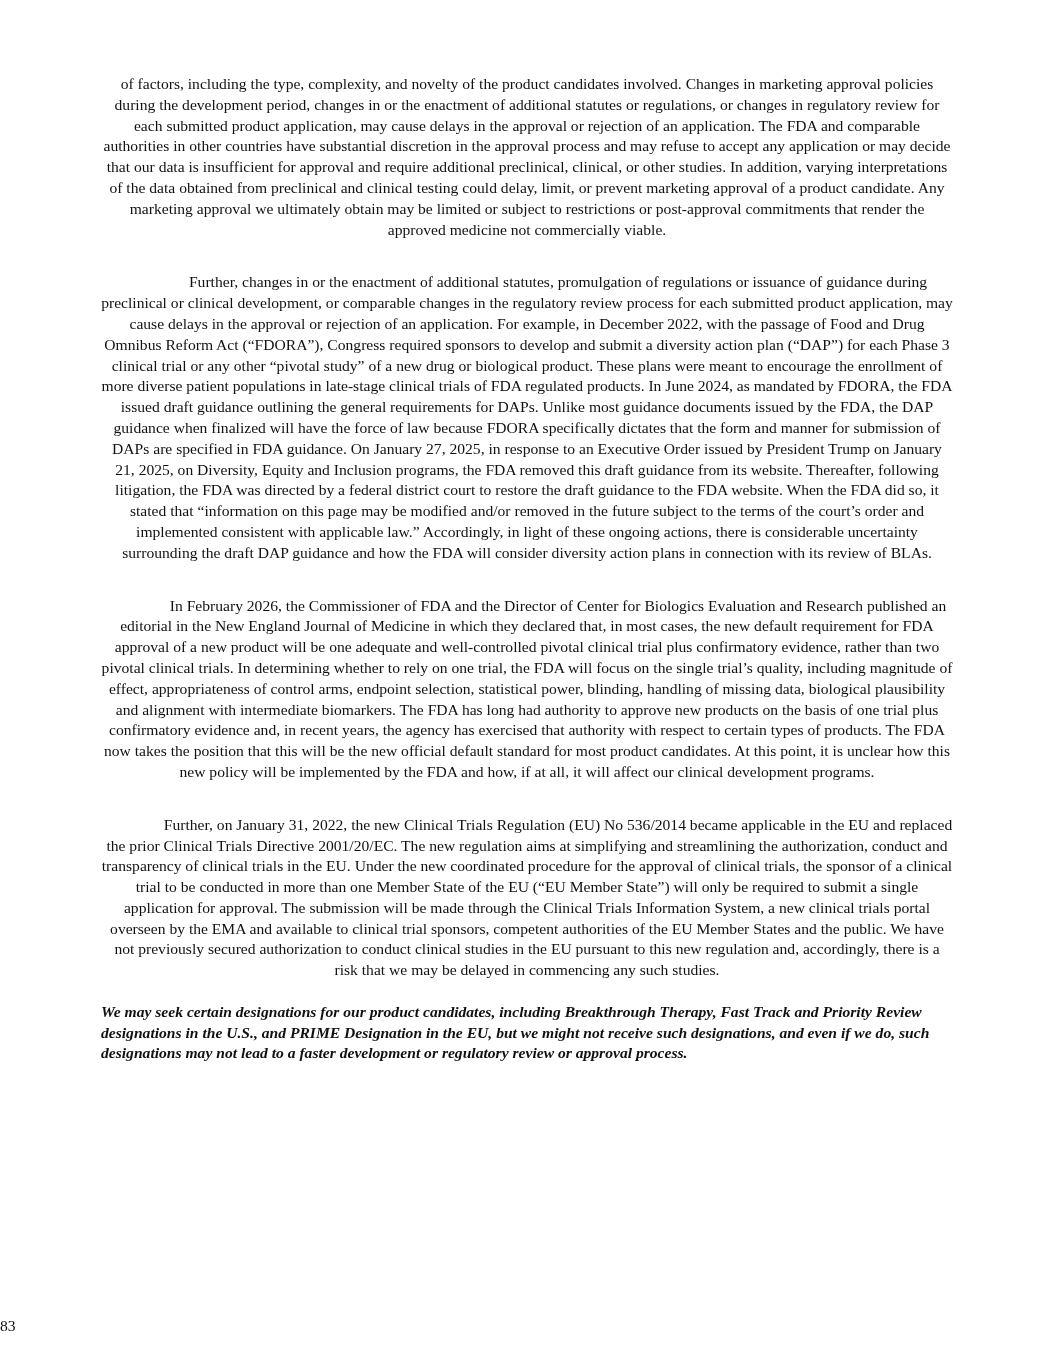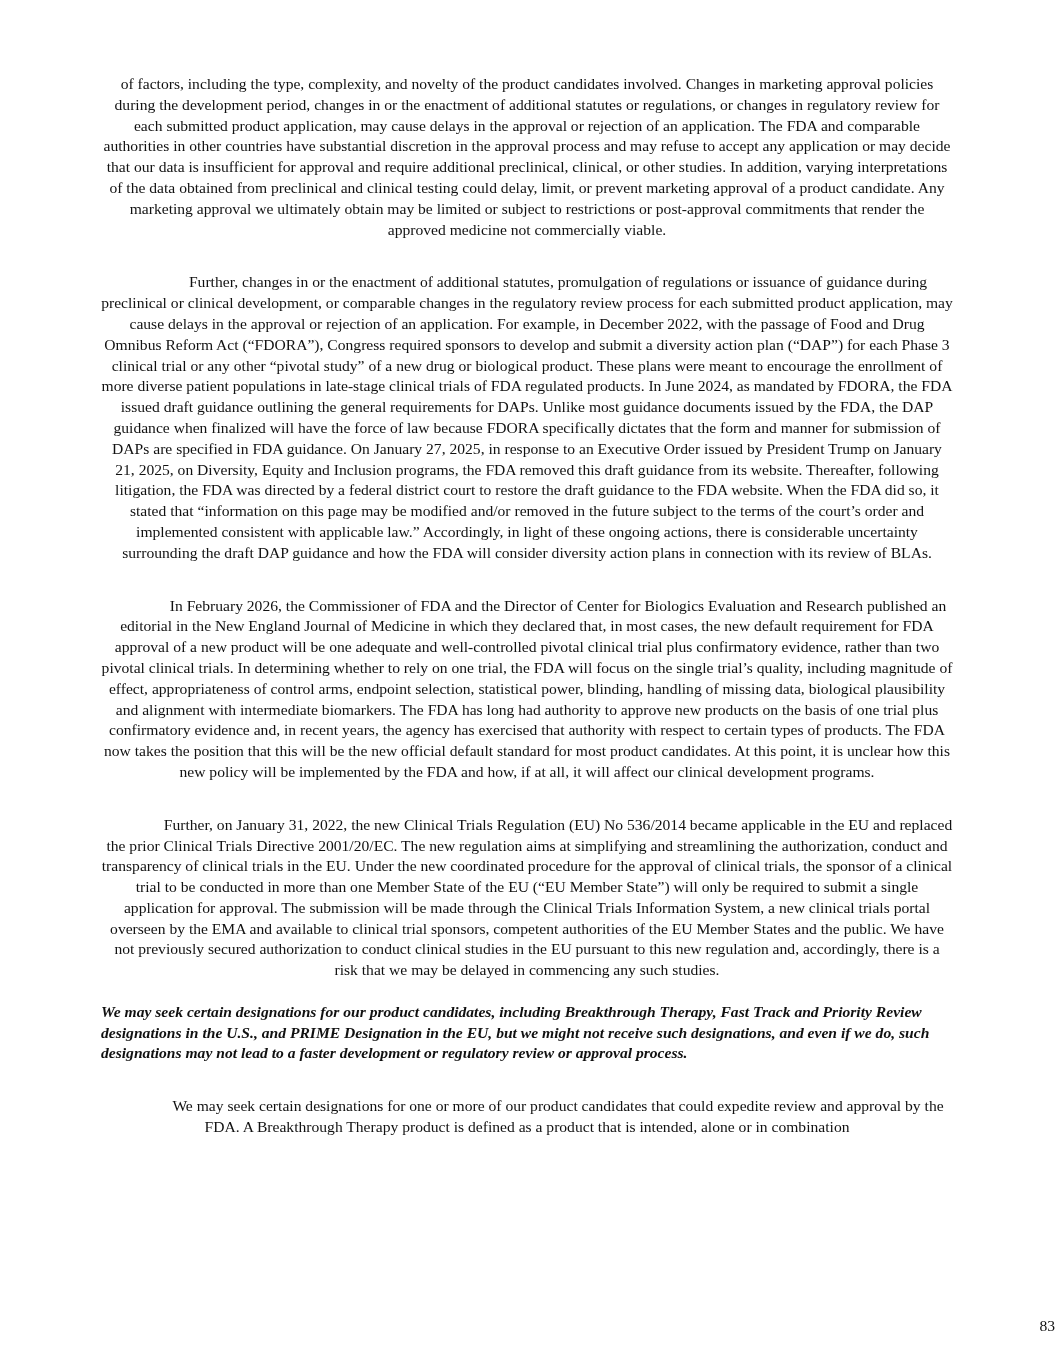--- a/index.html
+++ b/index.html
@@ -27,30 +27,29 @@
   .heading {
     font-weight: bold;
     font-style: italic;
     margin: 0 0 20.8px 0;
   }
   .page-number {
     position: absolute;
     left: 0;
     width: 1055px;
     top: 1316px;
-    text-align: right;
+    text-align: left;
     font-size: 15.6px;
     line-height: 20px;
   }
 </style>
 </head>
 <body>
 
 <div class="page">
   <p class="para">of factors, including the type, complexity, and novelty of the product candidates involved. Changes in marketing approval policies during the development period, changes in or the enactment of additional statutes or regulations, or changes in regulatory review for each submitted product application, may cause delays in the approval or rejection of an application. The FDA and comparable authorities in other countries have substantial discretion in the approval process and may refuse to accept any application or may decide that our data is insufficient for approval and require additional preclinical, clinical, or other studies. In addition, varying interpretations of the data obtained from preclinical and clinical testing could delay, limit, or prevent marketing approval of a product candidate. Any marketing approval we ultimately obtain may be limited or subject to restrictions or post-approval commitments that render the approved medicine not commercially viable.</p>
   <p class="para indent">Further, changes in or the enactment of additional statutes, promulgation of regulations or issuance of guidance during preclinical or clinical development, or comparable changes in the regulatory review process for each submitted product application, may cause delays in the approval or rejection of an application. For example, in December 2022, with the passage of Food and Drug Omnibus Reform Act (“FDORA”), Congress required sponsors to develop and submit a diversity action plan (“DAP”) for each Phase 3 clinical trial or any other “pivotal study” of a new drug or biological product. These plans were meant to encourage the enrollment of more diverse patient populations in late-stage clinical trials of FDA regulated products. In June 2024, as mandated by FDORA, the FDA issued draft guidance outlining the general requirements for DAPs. Unlike most guidance documents issued by the FDA, the DAP guidance when finalized will have the force of law because FDORA specifically dictates that the form and manner for submission of DAPs are specified in FDA guidance. On January 27, 2025, in response to an Executive Order issued by President Trump on January 21, 2025, on Diversity, Equity and Inclusion programs, the FDA removed this draft guidance from its website. Thereafter, following litigation, the FDA was directed by a federal district court to restore the draft guidance to the FDA website. When the FDA did so, it stated that “information on this page may be modified and/or removed in the future subject to the terms of the court’s order and implemented consistent with applicable law.” Accordingly, in light of these ongoing actions, there is considerable uncertainty surrounding the draft DAP guidance and how the FDA will consider diversity action plans in connection with its review of BLAs.</p>
   <p class="para indent">In February 2026, the Commissioner of FDA and the Director of Center for Biologics Evaluation and Research published an editorial in the New England Journal of Medicine in which they declared that, in most cases, the new default requirement for FDA approval of a new product will be one adequate and well-controlled pivotal clinical trial plus confirmatory evidence, rather than two pivotal clinical trials.  In determining whether to rely on one trial, the FDA will focus on the single trial’s quality, including magnitude of effect, appropriateness of control arms, endpoint selection, statistical power, blinding, handling of missing data, biological plausibility and alignment with intermediate biomarkers. The FDA has long had authority to approve new products on the basis of one trial plus confirmatory evidence and, in recent years, the agency has exercised that authority with respect to certain types of products. The FDA now takes the position that this will be the new official default standard for most product candidates. At this point, it is unclear how this new policy will be implemented by the FDA and how, if at all, it will affect our clinical development programs.</p>
   <p class="para indent">Further, on January 31, 2022, the new Clinical Trials Regulation (EU) No 536/2014 became applicable in the EU and replaced the prior Clinical Trials Directive 2001/20/EC. The new regulation aims at simplifying and streamlining the authorization, conduct and transparency of clinical trials in the EU. Under the new coordinated procedure for the approval of clinical trials, the sponsor of a clinical trial to be conducted in more than one Member State of the EU (“EU Member State”) will only be required to submit a single application for approval. The submission will be made through the Clinical Trials Information System, a new clinical trials portal overseen by the EMA and available to clinical trial sponsors, competent authorities of the EU Member States and the public. We have not previously secured authorization to conduct clinical studies in the EU pursuant to this new regulation and, accordingly, there is a risk that we may be delayed in commencing any such studies.</p>
   <p class="heading">We may seek certain designations for our product candidates, including Breakthrough Therapy, Fast Track and Priority Review designations in the U.S., and PRIME Designation in the EU, but we might not receive such designations, and even if we do, such designations may not lead to a faster development or regulatory review or approval process.</p>
-  <p class="para indent" style="margin-bottom:0">We may seek certain designations for one or more of our product candidates that could expedite review and approval by the FDA. A Breakthrough Therapy product is defined as a product that is intended, alone or in combination</p>
 </div>
 
 <div class="page-number">83</div>
 
 </body></html>

